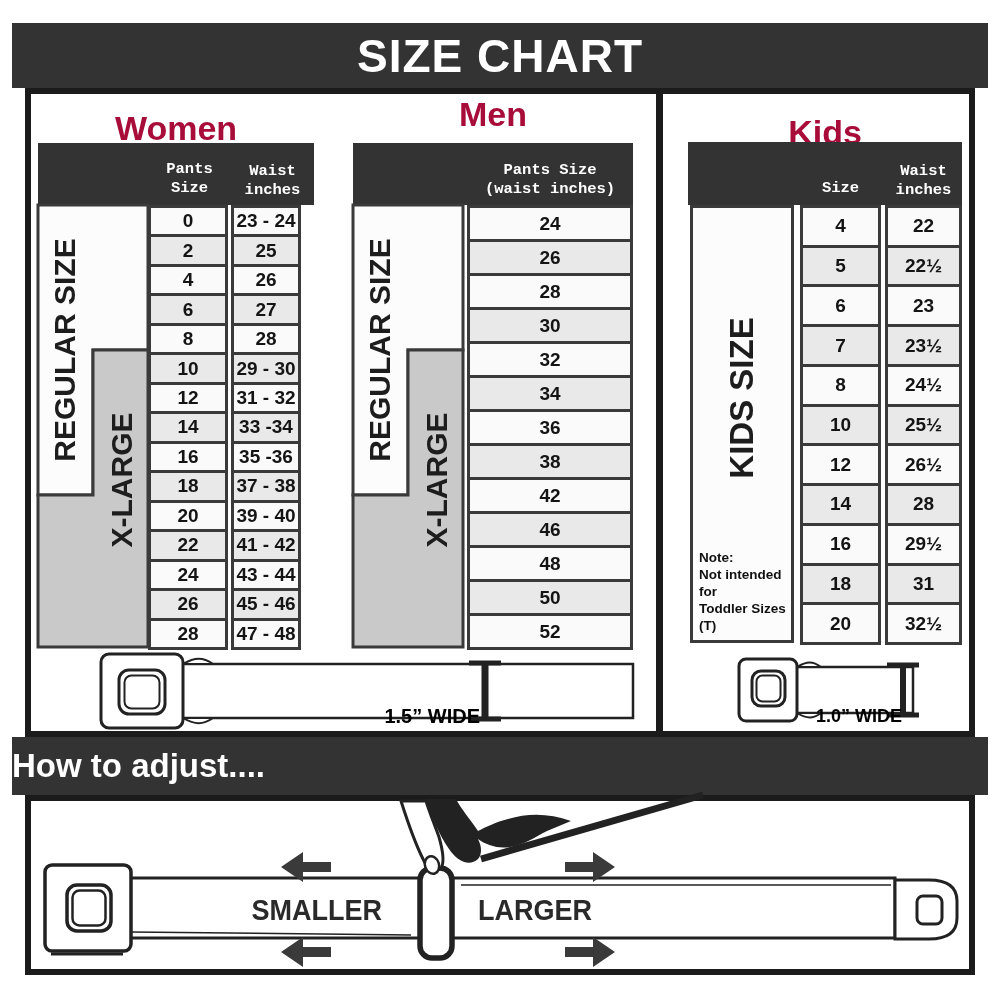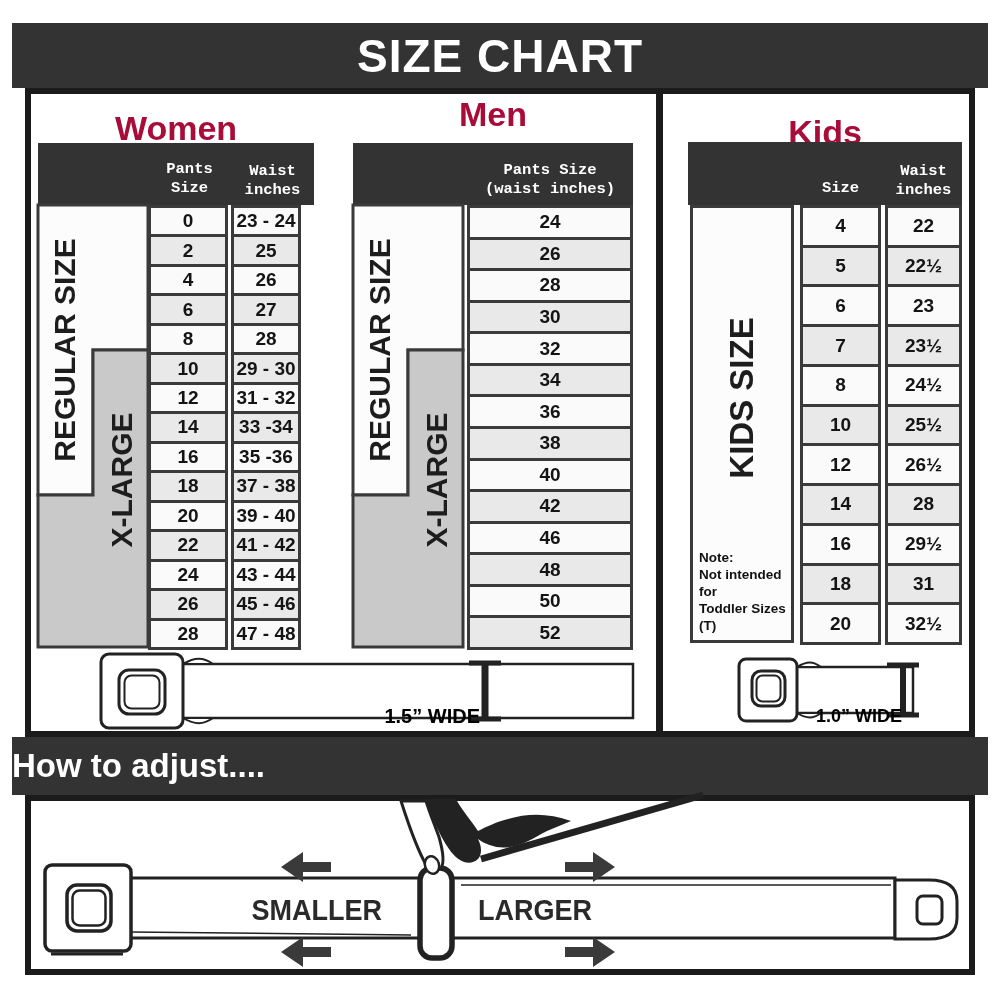--- a/index.html
+++ b/index.html
@@ -114,21 +114,20 @@
 
   <div id="men-col" class="col" style="left:467px;top:205px;width:166px;height:445px;grid-auto-rows:1fr;">
       <div class="cell">24</div>
       <div class="cell">26</div>
       <div class="cell">28</div>
       <div class="cell">30</div>
       <div class="cell">32</div>
       <div class="cell">34</div>
       <div class="cell">36</div>
       <div class="cell">38</div>
-      <div class="cell">40</div>
       <div class="cell">42</div>
       <div class="cell">46</div>
       <div class="cell">48</div>
       <div class="cell">50</div>
       <div class="cell">52</div>
     </div>
 
   <div class="hdr" style="left:688px;top:142px;width:274px;height:63px;">
     <div class="h-label" style="left:112px;width:81px;bottom:7px;">Size</div>
     <div class="h-label" style="left:197px;width:77px;bottom:5px;">

